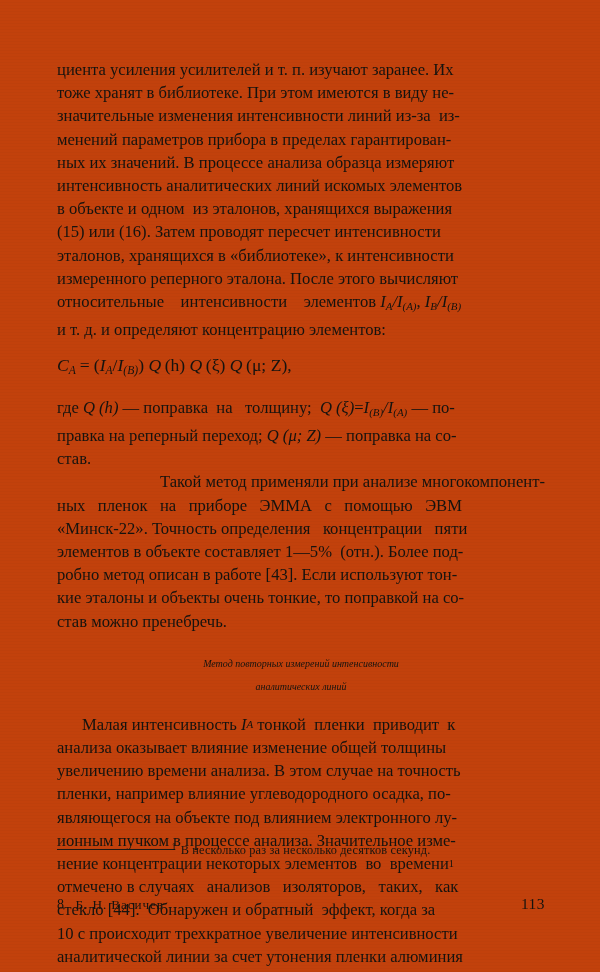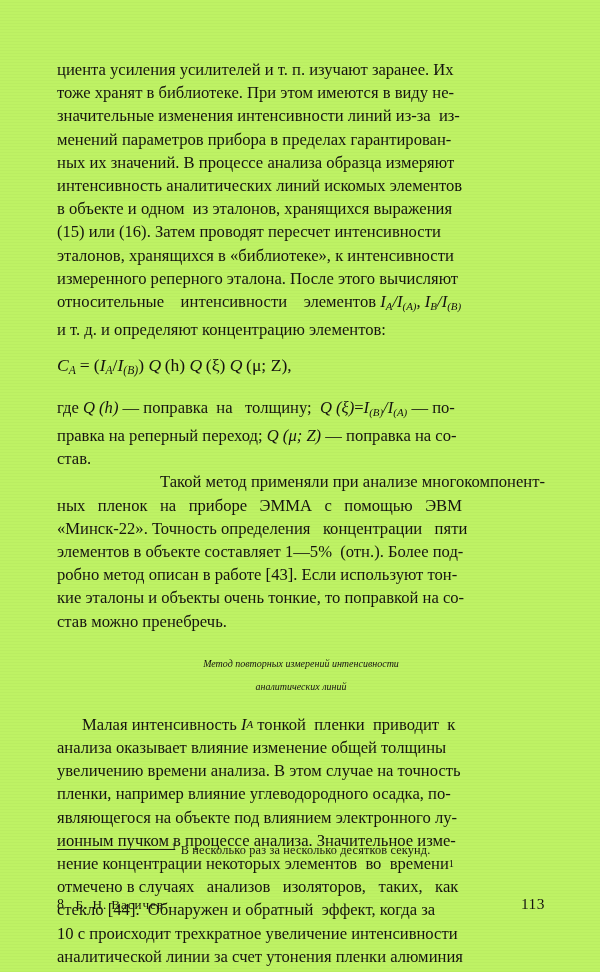--- a/index.html
+++ b/index.html
@@ -15,21 +15,21 @@
     font-family: "Liberation Serif", "DejaVu Serif", serif;
     color: #15130f;
     position: relative;
     -webkit-font-smoothing: antialiased;
   }
 
   
   .page {
     position: absolute;
     inset: 0;
-    background: #bef264;
+    background: #c2410c;
   }
 
   
   .textblock {
     position: absolute;
     left: 57px;
     top: 58px;
     width: 488px;
   }
 

